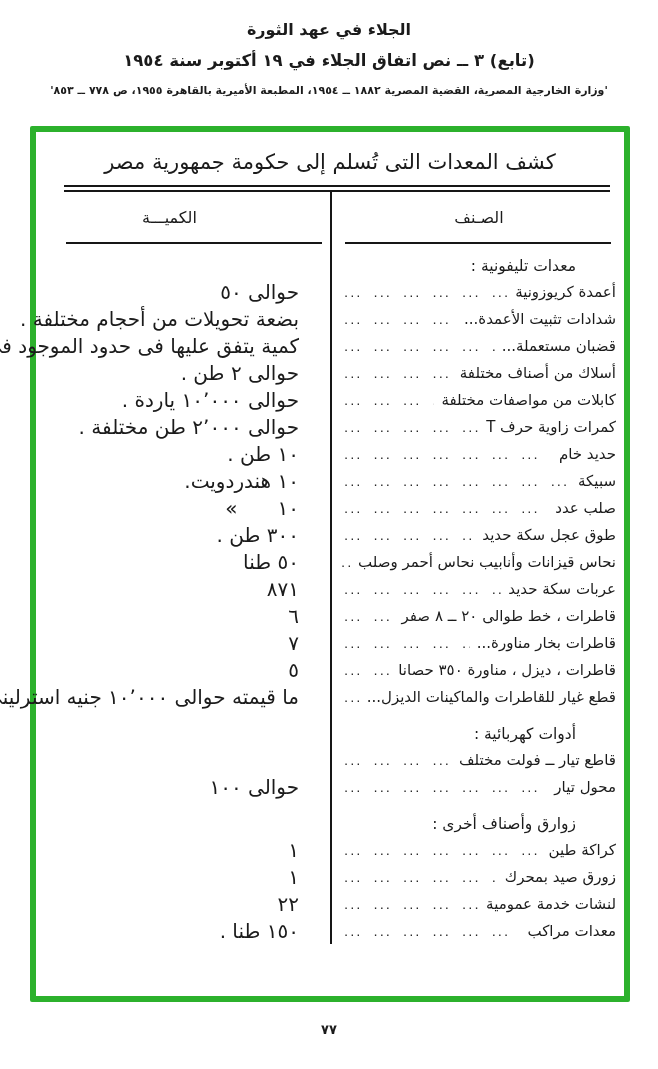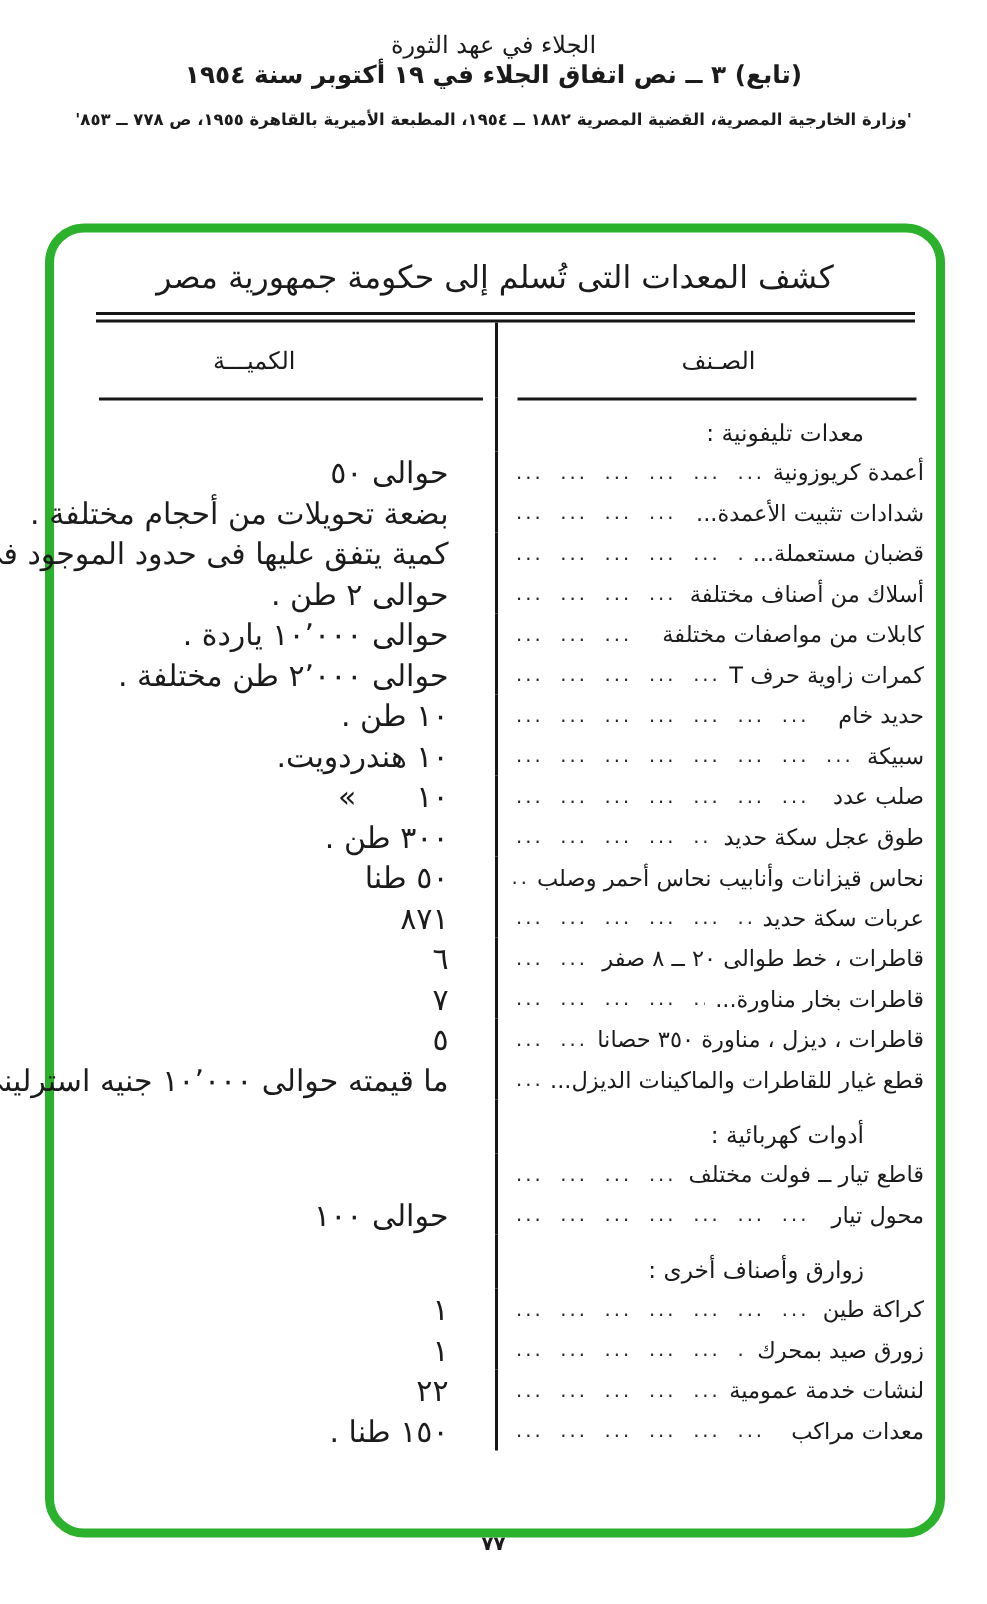--- a/index.html
+++ b/index.html
@@ -4,30 +4,30 @@
 <style>
   html,body { margin:0; padding:0; }
   body {
     width:658px; height:1069px; position:relative;
     background:#ffffff; color:#1b1b1b;
     font-family:"DejaVu Sans", sans-serif;
     overflow:hidden;
   }
   
   .doc-header { direction:rtl; text-align:center; padding-top:20px; }
-  .doc-title    { font-size:16px;   font-weight:normal; line-height:20px; }
-  .doc-subtitle { font-size:16.5px; font-weight:bold; line-height:20px; margin-top:0; }
+  .doc-title    { font-size:16px;   font-weight:bold; line-height:20px; }
+  .doc-subtitle { font-size:16.5px; font-weight:bold; line-height:20px; margin-top:11px; }
   .doc-citation { font-size:11px;   font-weight:bold; line-height:14px; margin-top:13px; }
 
   
   .frame {
     position:absolute; left:30px; top:126px;
     width:588px; height:864px; box-sizing:content-box;
-    border:6px solid #2cb12c; border-radius:26px;
-    direction:rtl; background:#fff;margin-top:23px;
+    border:6px solid #2cb12c; border-radius:2px;
+    direction:rtl; background:#fff;
   }
   .sheet-title {
     text-align:center; font-size:21px; line-height:28px;
     margin-top:16px; font-weight:500;
   }
   .double-rule {
     height:3px; margin:9px 14px 0 28px;
     border-top:2px solid #161616; border-bottom:2px solid #161616;
   }
 

